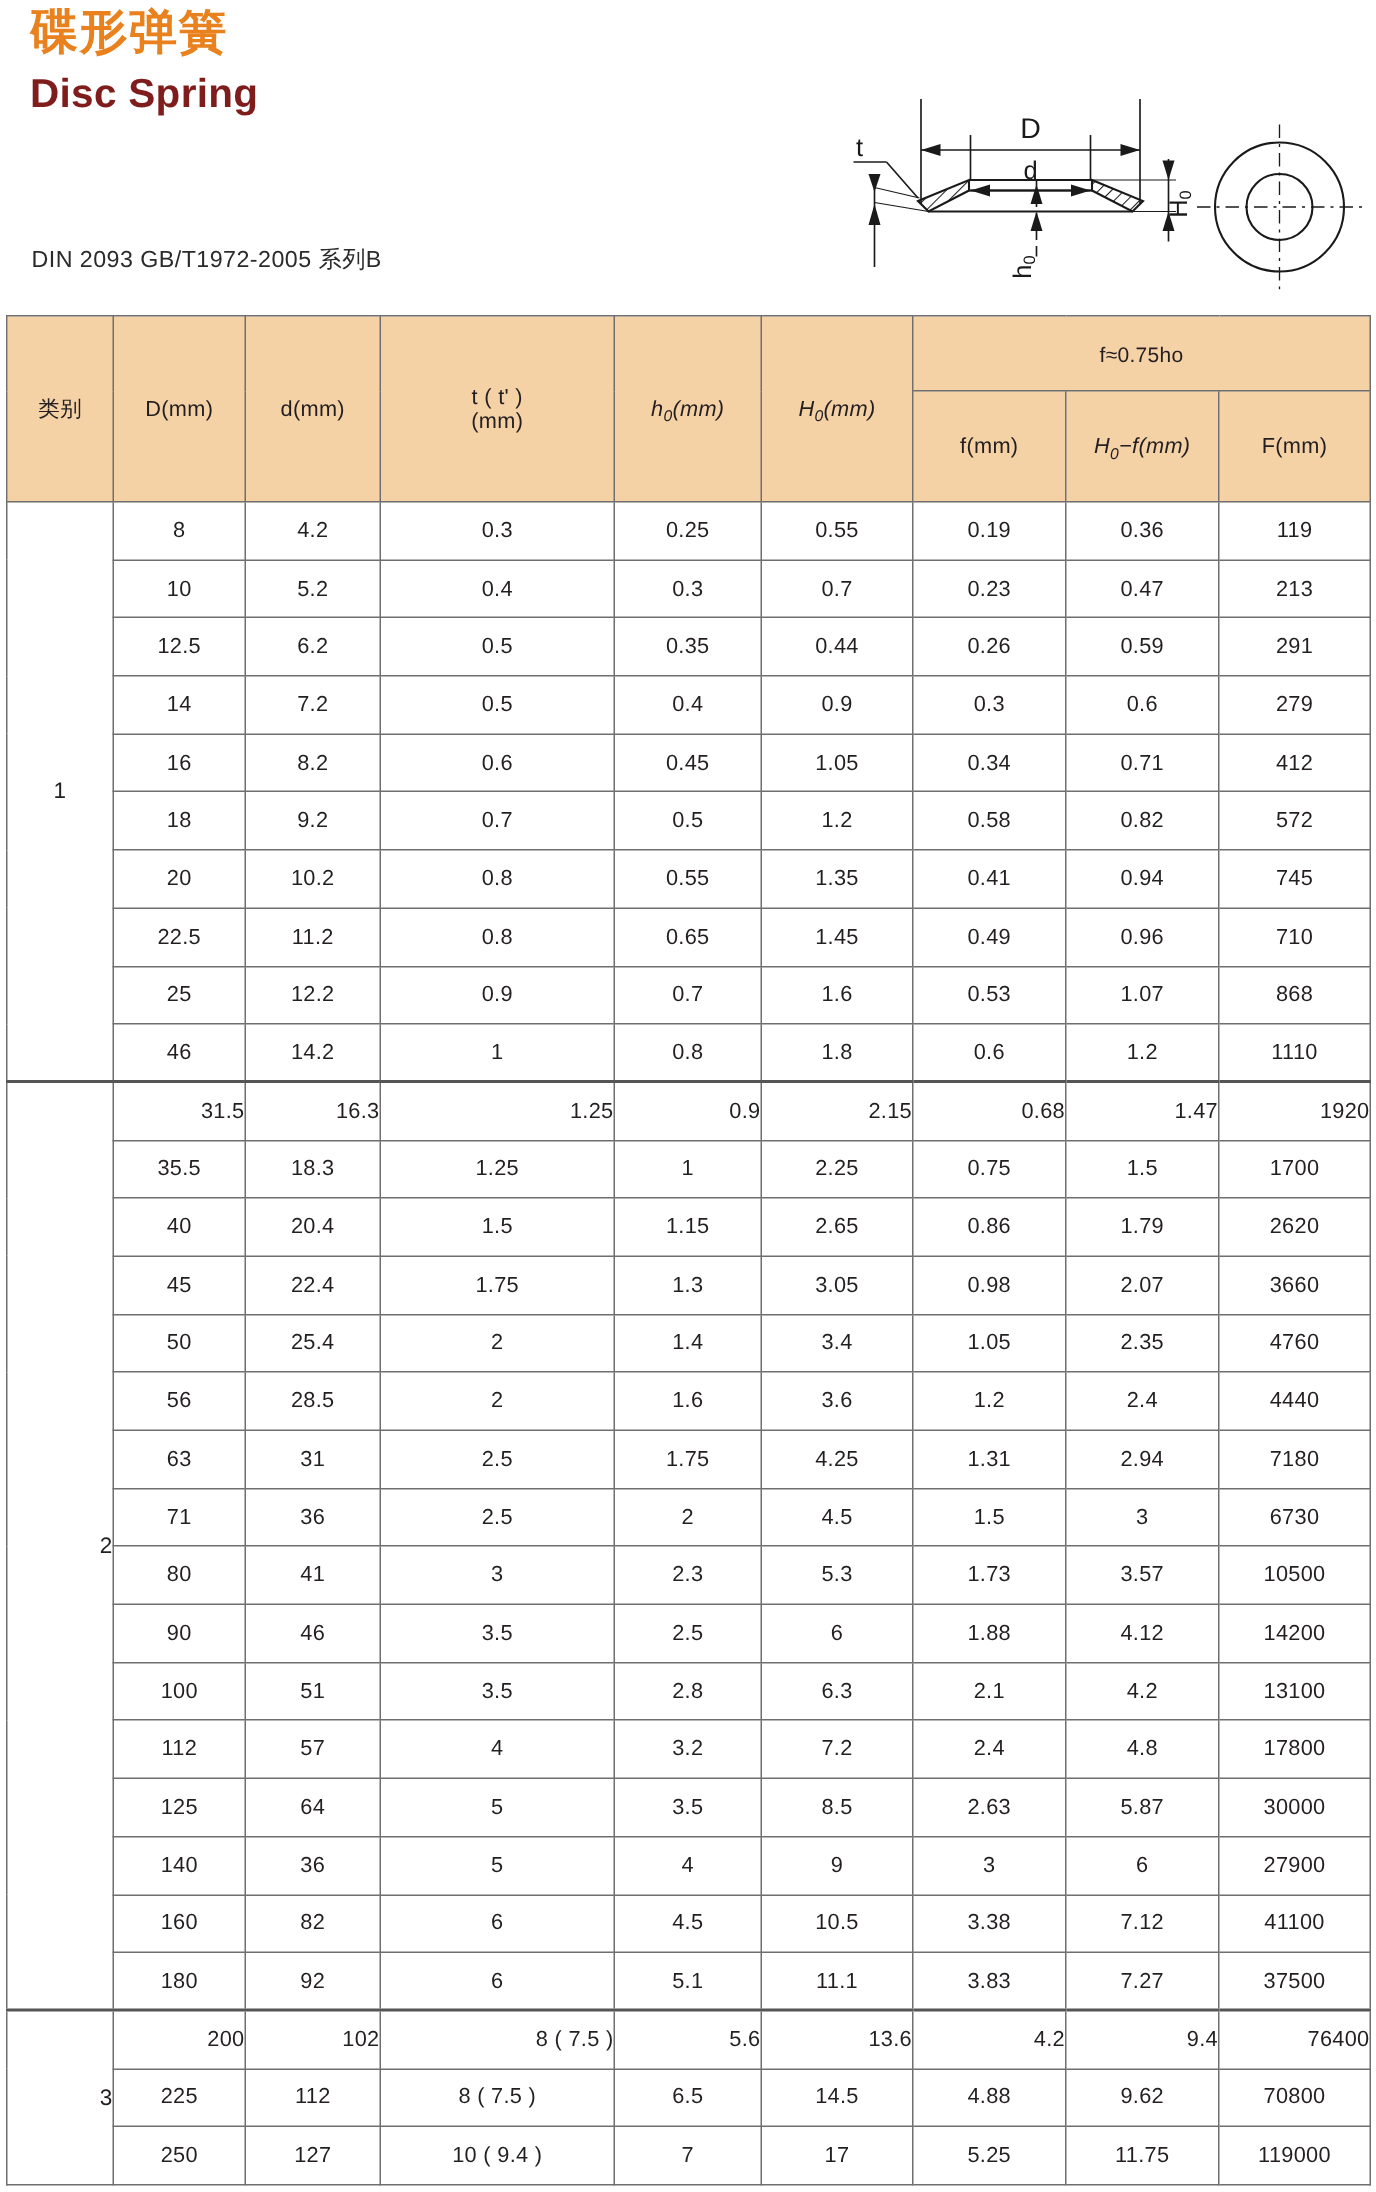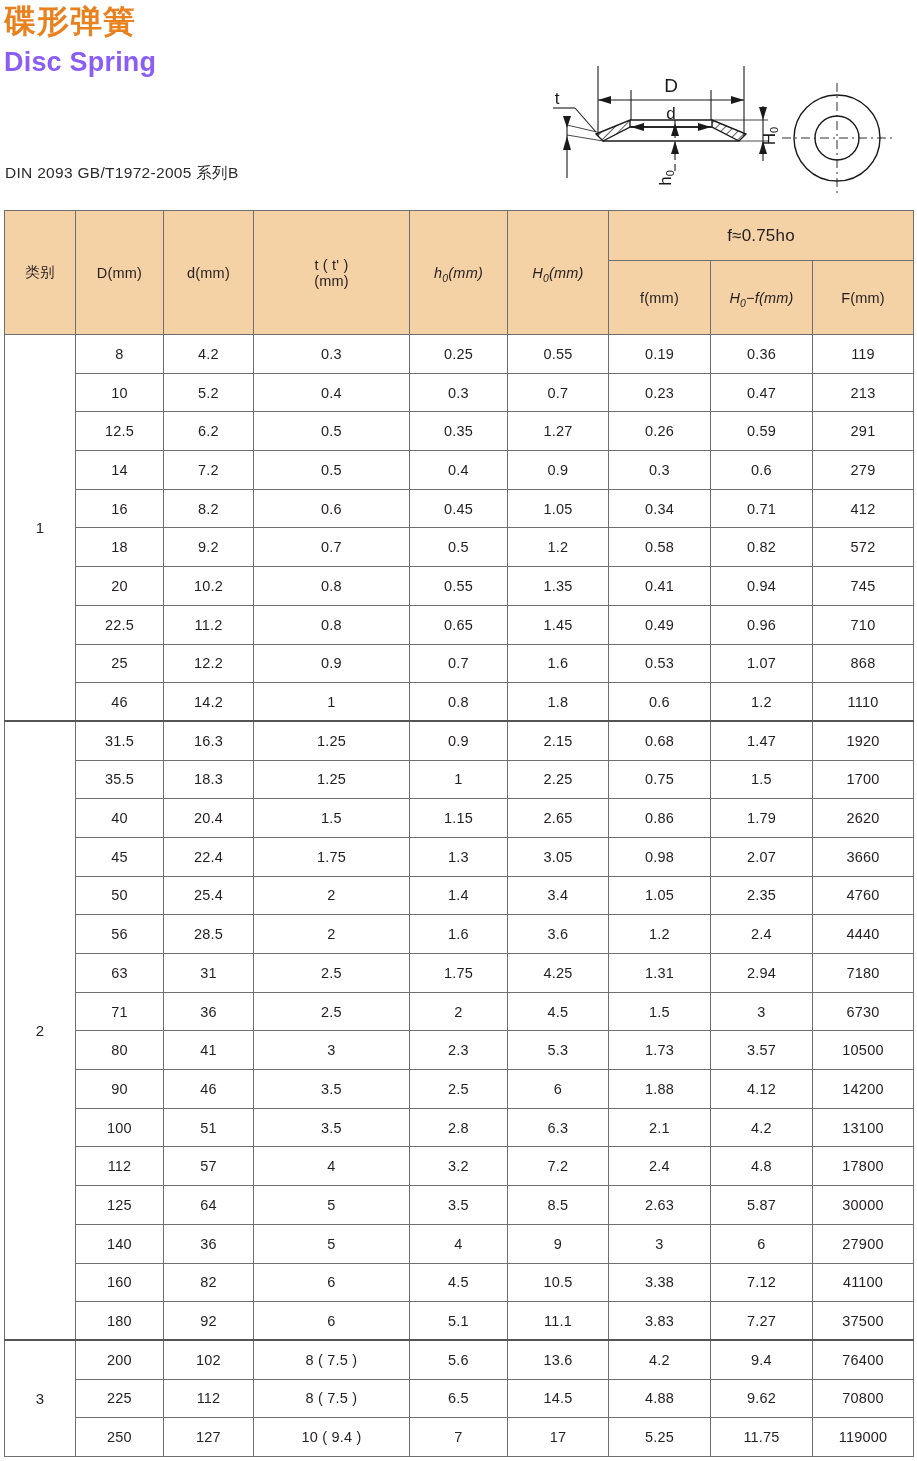--- a/index.html
+++ b/index.html
@@ -8,33 +8,33 @@
     width: 917px;
     height: 1461px;
     background: #ffffff;
     font-family: "Liberation Sans", "DejaVu Sans", sans-serif;
     color: #231f20;
     position: relative;
     overflow: hidden;
   }
 
   
-  #header { position: absolute; left: 0; top: 0; width: 886px; height: 200px; }
+  #header { position: absolute; left: 16px; top: 0; width: 886px; height: 200px; }
 
   #title-cn {
     position: absolute; left: 4px; top: 2px;
     font-size: 32px; font-weight: 700; letter-spacing: 1px;
     color: #E8811E;
     line-height: 38px;
     white-space: nowrap;
   }
   #title-en {
     position: absolute; left: 4px; top: 46px;
     font-size: 27px; font-weight: 700; letter-spacing: 0.2px;
-    color: #8b5cf6;
+    color: #7f1d1d;
     line-height: 32px;
     white-space: nowrap;
   }
   #standard-line {
     position: absolute; left: 5px; top: 163px;
     font-size: 15.5px; font-weight: 400; letter-spacing: 0.3px;
     color: #2b2b2b;
     white-space: nowrap;
   }
 
@@ -55,38 +55,38 @@
     vertical-align: middle;
     font-weight: 400;
     padding: 0;
   }
   #spec-table thead th {
     background: #F5D1A6;
     color: #231f20;
     font-size: 14.5px;
     letter-spacing: 0.2px;
   }
-  #spec-table thead th.group-title { font-size: 17px; height: 50px; }
+  #spec-table thead th.group-title { font-size: 14px; height: 50px; }
   #spec-table thead th.sub { height: 74px; }
   #spec-table thead th.tall { height: 119px; }
 
   #spec-table tbody td {
     height: 38.7px;
     font-size: 14.5px;
     color: #231f20;
     background: #ffffff;
     letter-spacing: 0.2px;
   }
   #spec-table tbody td.cat {
     font-size: 15px;
     border-left: 1px solid #6f6f6f;
     border-right: 1px solid #6f6f6f;
   }
   
-  #spec-table tbody tr.group-start > td { border-top: 2px solid #555; }
+  #spec-table tbody tr.group-start > td { border-top: 2px solid #555; text-align: right; }
   #spec-table tbody tr:first-child > td { border-top: 1px solid #6f6f6f; }
 
   .sub-idx { font-size: 0.72em; vertical-align: sub; line-height: 0; }
   .nowrap { white-space: nowrap; font-style: italic; }
 </style>
 </head>
 <body>
 
 <div id="header">
   <div id="title-cn">碟形弹簧</div>
@@ -215,21 +215,21 @@
         <td>0.7</td>
         <td>0.23</td>
         <td>0.47</td>
         <td>213</td>
       </tr>
       <tr>
         <td>12.5</td>
         <td>6.2</td>
         <td>0.5</td>
         <td>0.35</td>
-        <td>1.27</td>
+        <td>0.44</td>
         <td>0.26</td>
         <td>0.59</td>
         <td>291</td>
       </tr>
       <tr>
         <td>14</td>
         <td>7.2</td>
         <td>0.5</td>
         <td>0.4</td>
         <td>0.9</td>

